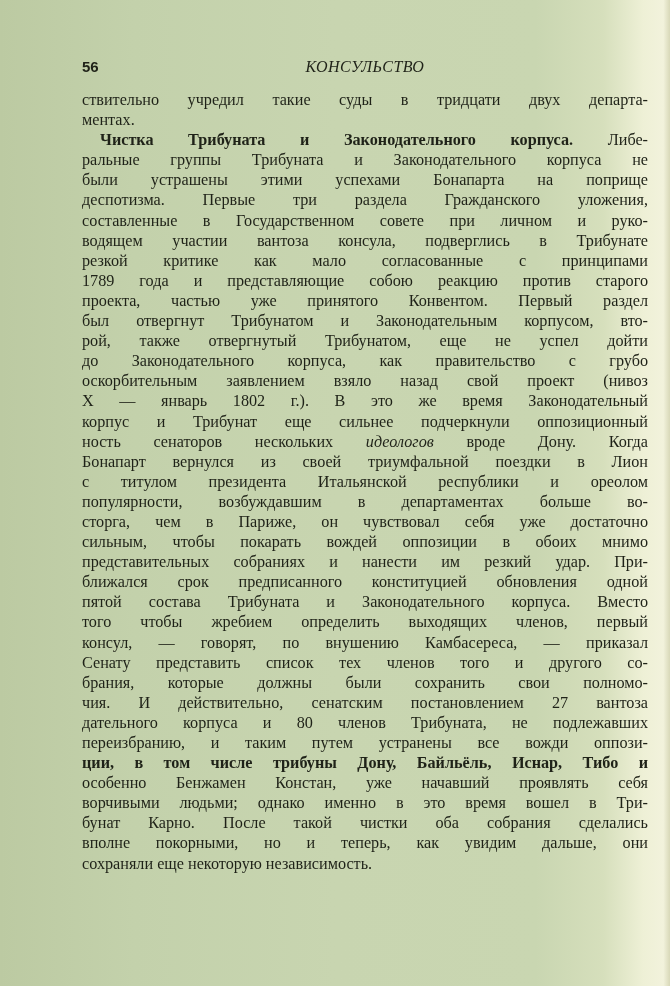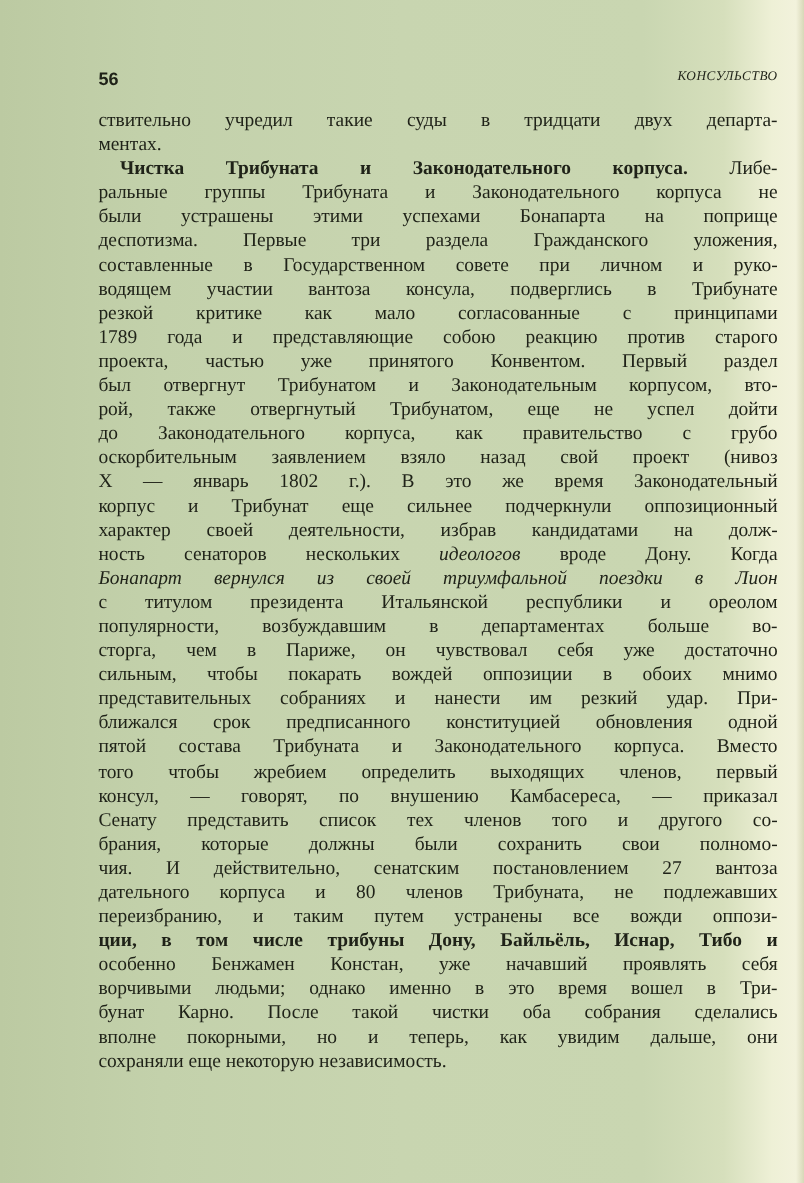--- a/index.html
+++ b/index.html
@@ -31,25 +31,25 @@
       left: 0;
       top: 0;
       font-family: "Liberation Sans", "DejaVu Sans", sans-serif;
       font-weight: bold;
       font-size: 15px;
     }
     .running-title {
       position: absolute;
       left: 0;
       right: 0;
-      text-align: right;
+      text-align: center;
       top: 0;
       font-style: italic;
       letter-spacing: 0.5px;
-      font-size: 11px;
+      font-size: 16px;
     }
     .body-text {
       margin-top: 8px;
       font-size: 16.2px;
       line-height: 20.1px;
     }
     .line {
       display: block;
       text-align: justify;
       text-align-last: justify;
@@ -93,25 +93,24 @@
     <span class="line" style="white-space: normal;">водящем участии вантоза консула, подверглись в Трибунате</span>
     <span class="line" style="white-space: normal;">резкой критике как мало согласованные с принципами</span>
     <span class="line" style="white-space: normal;">1789 года и представляющие собою реакцию против старого</span>
     <span class="line" style="white-space: normal;">проекта, частью уже принятого Конвентом. Первый раздел</span>
     <span class="line" style="white-space: normal;">был отвергнут Трибунатом и Законодательным корпусом, вто-</span>
     <span class="line" style="white-space: normal;">рой, также отвергнутый Трибунатом, еще не успел дойти</span>
     <span class="line" style="white-space: normal;">до Законодательного корпуса, как правительство с грубо</span>
     <span class="line" style="white-space: normal;">оскорбительным заявлением взяло назад свой проект (нивоз</span>
     <span class="line" style="white-space: normal;">X — январь 1802 г.). В это же время Законодательный</span>
     <span class="line" style="white-space: normal;">корпус и Трибунат еще сильнее подчеркнули оппозиционный</span>
-    <span class="line" style="white-space: normal;">характер своей деятельности, избрав кандидатами на долж-</span>
 
     <span class="line" style="white-space: normal;"><span>ность сенаторов нескольких</span> <i class="ital">идеологов</i> <span>вроде Дону. Когда</span></span>
 
-    <span class="line" style="white-space: normal; font-style: italic;">Бонапарт вернулся из своей триумфальной поездки в Лион</span>
+    <span class="line" style="white-space: normal;">Бонапарт вернулся из своей триумфальной поездки в Лион</span>
     <span class="line" style="white-space: normal;">с титулом президента Итальянской республики и ореолом</span>
     <span class="line" style="white-space: normal;">популярности, возбуждавшим в департаментах больше во-</span>
     <span class="line" style="white-space: normal;">сторга, чем в Париже, он чувствовал себя уже достаточно</span>
     <span class="line" style="white-space: normal;">сильным, чтобы покарать вождей оппозиции в обоих мнимо</span>
     <span class="line" style="white-space: normal;">представительных собраниях и нанести им резкий удар. При-</span>
     <span class="line" style="white-space: normal;">ближался срок предписанного конституцией обновления одной</span>
     <span class="line" style="white-space: normal;">пятой состава Трибуната и Законодательного корпуса. Вместо</span>
     <span class="line" style="white-space: normal;">того чтобы жребием определить выходящих членов, первый</span>
     <span class="line" style="white-space: normal;">консул, — говорят, по внушению Камбасереса, — приказал</span>
     <span class="line" style="white-space: normal;">Сенату представить список тех членов того и другого со-</span>

